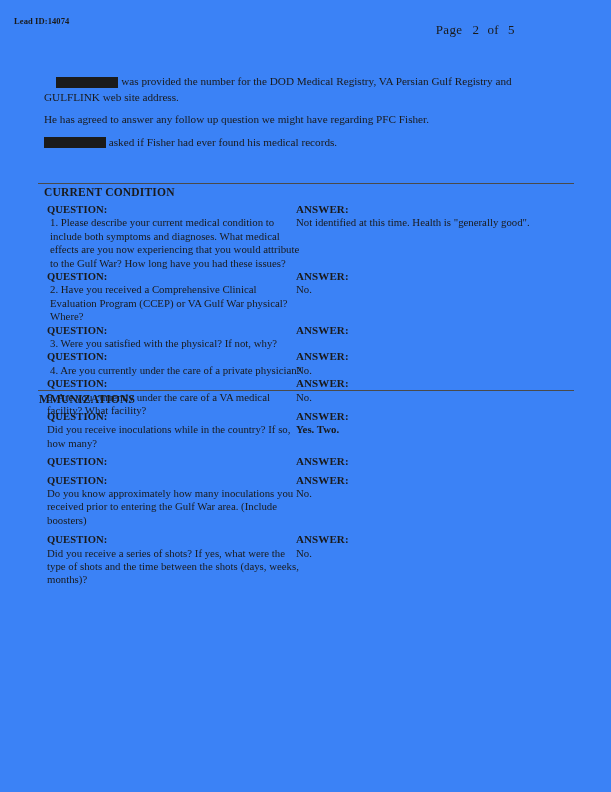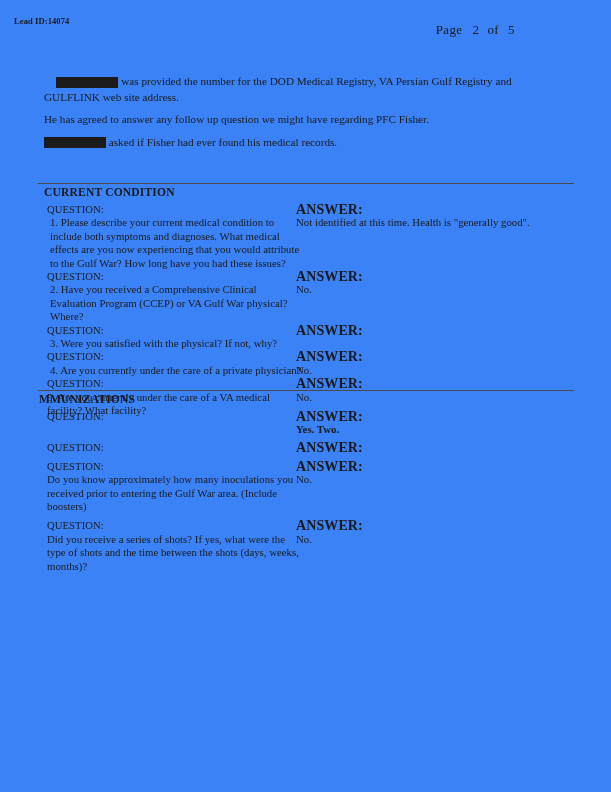--- a/index.html
+++ b/index.html
@@ -83,30 +83,30 @@
     left: 47px;
     width: 520px;
     font-size: 10.8px;
     line-height: 13.4px;
   }
   .qa-row {
     position: relative;
     min-height: 13px;
   }
   .q-label {
-    font-weight: normal;
+    font-weight: bold;
     font-size: 10.6px;
     letter-spacing: 0.1px;
   }
   .a-label {
     position: absolute;
     left: 249px;
     top: 0;
     font-weight: bold;
-    font-size: 14px;
+    font-size: 11px;
     letter-spacing: 0.1px;
   }
   .q-text {
     width: 252px;
     padding-left: 3px;
   }
   .a-text {
     position: absolute;
     left: 249px;
     width: 266px;
@@ -202,20 +202,21 @@
   <div class="section-title" style="left:39px; top:393px;">MMUNIZATIONS</div>
 
   <div class="qa-block" style="top:410px;">
 
     <div class="qa-pair">
       <div class="qa-row">
         <span class="q-label">QUESTION:</span>
         <span class="a-label">ANSWER:</span>
       </div>
       <div class="qa-row">
+        <div class="q-text noindent">Did you receive inoculations while in the country?  If so, how many?</div>
         <div class="a-text" style="top:0;font-weight:bold;">Yes.  Two.</div>
       </div>
     </div>
 
     <div class="qa-pair" style="margin-top:5px;">
       <div class="qa-row">
         <span class="q-label">QUESTION:</span>
         <span class="a-label">ANSWER:</span>
       </div>
     </div>

